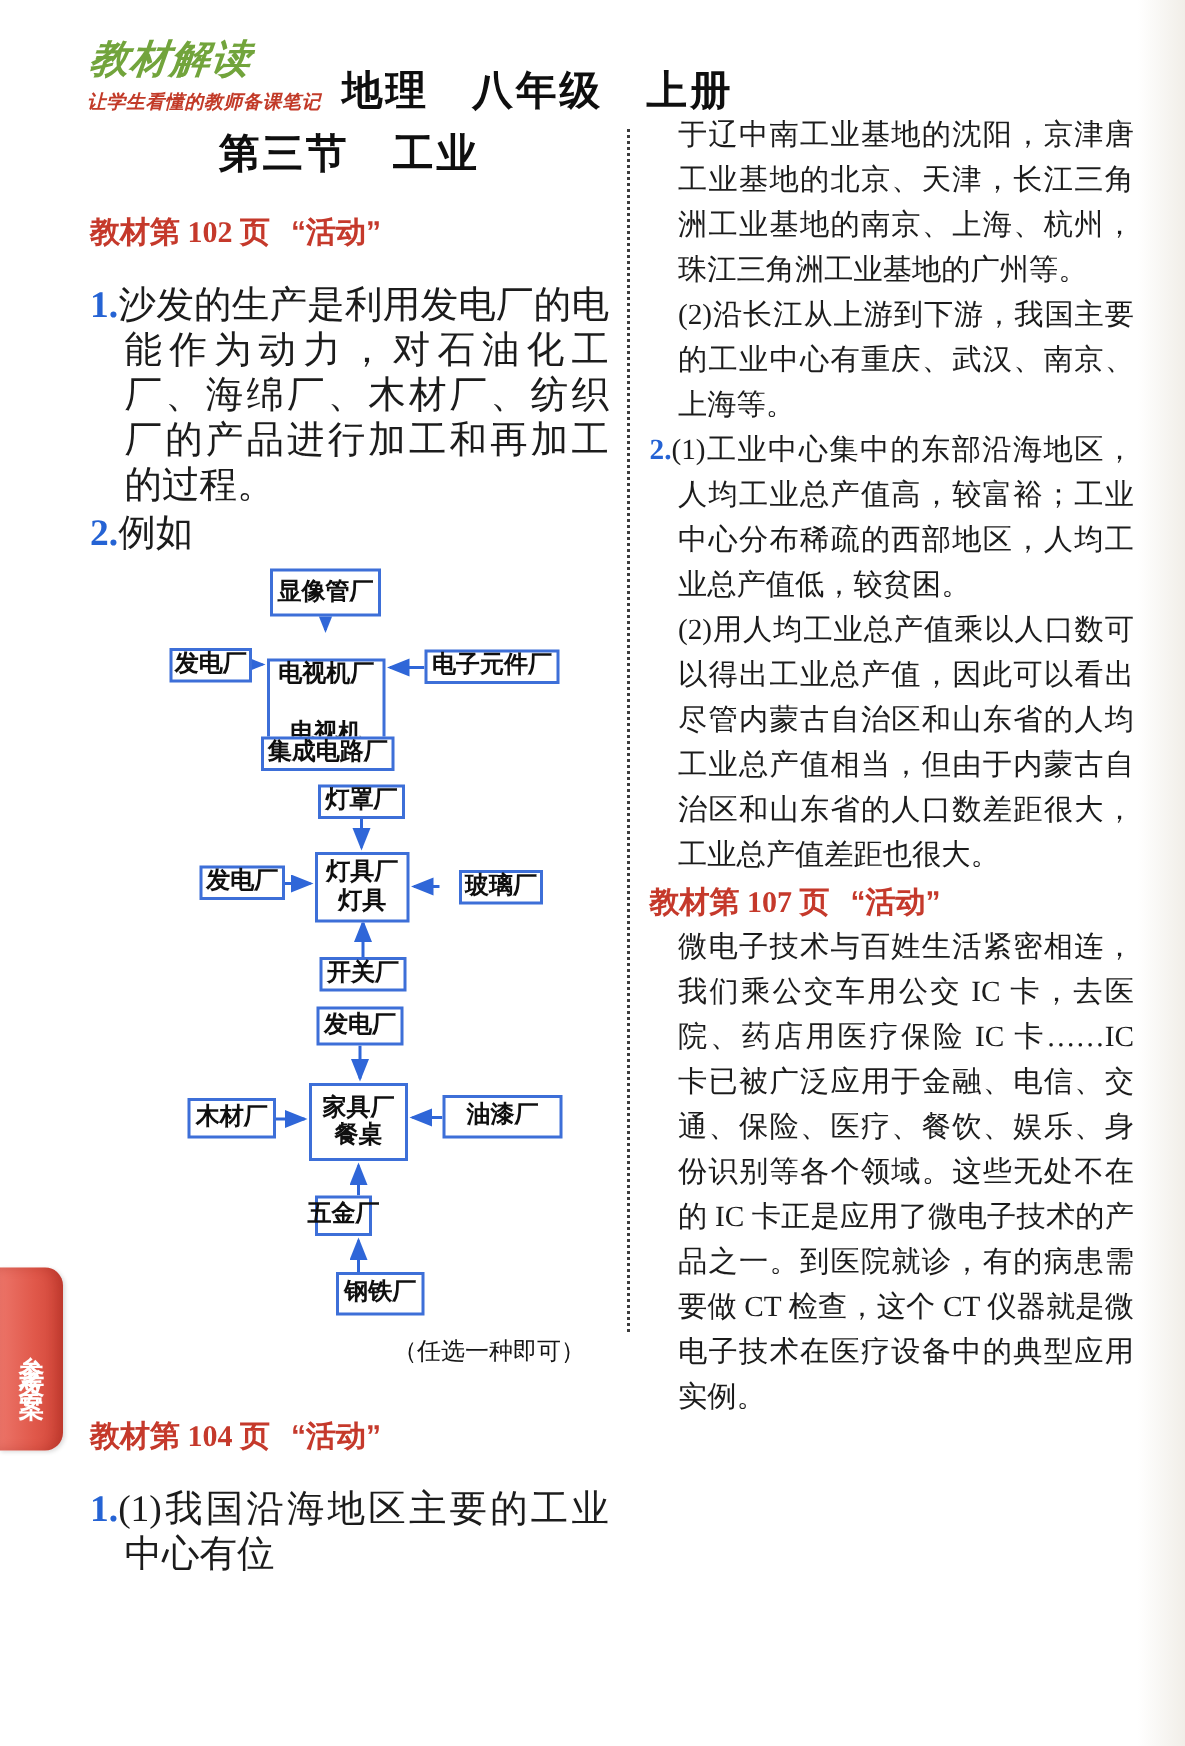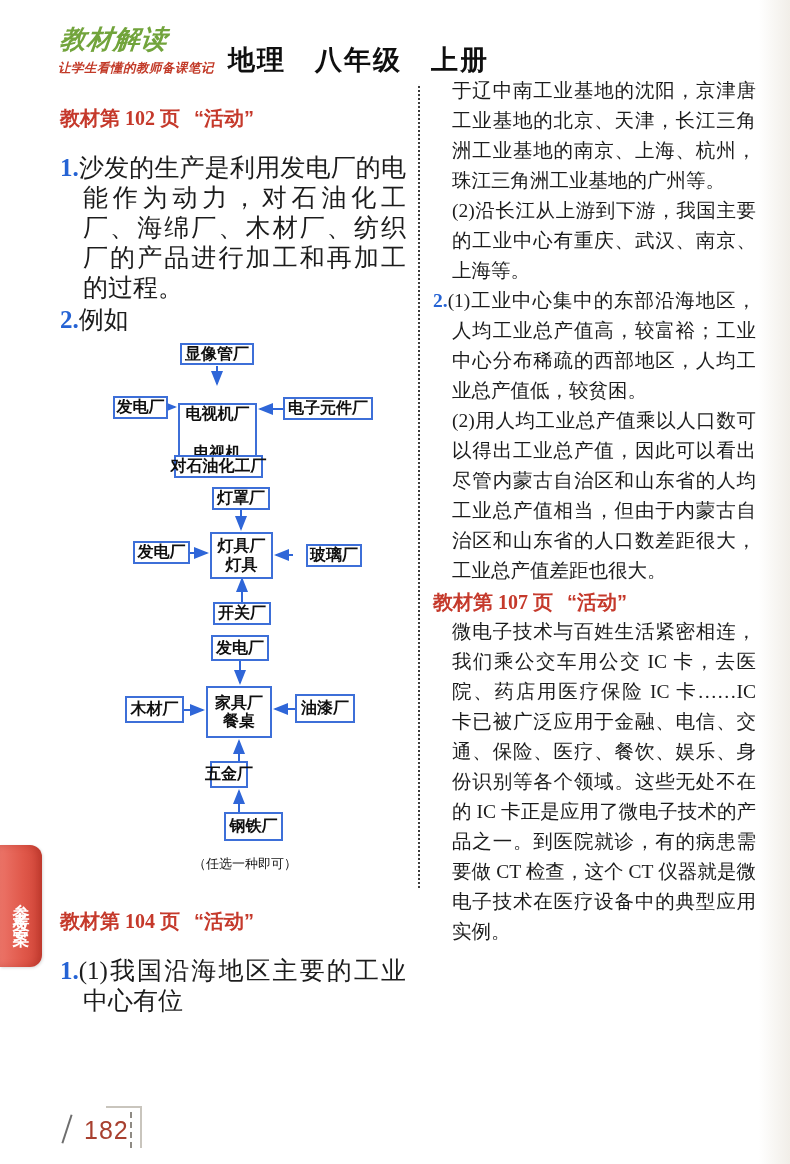--- a/index.html
+++ b/index.html
@@ -67,21 +67,21 @@
   .flow-arrows { position:absolute; left:0; top:0; }
   .flow-box {
     position:absolute; box-sizing:border-box;
     border:2px solid #3d6fd8; background:#fff; color:#0f0f0f;
     display:flex; flex-direction:column; align-items:center; justify-content:center;
     font-size:16px; font-weight:600; line-height:1.15; text-align:center;
     white-space:nowrap;
   }
   .flow-caption {
     position:absolute; left:0; top:516px; width:100%;
-    text-align:center; font-size:13px; font-weight:500; color:#141414;
+    text-align:right; font-size:16px; font-weight:500; color:#141414;
   }
 
   
   .side-tab {
     position:absolute; left:0; top:845px; width:42px; height:122px;
     background:linear-gradient(90deg,#ec7468 0%,#e0584a 55%,#cf4437 100%);
     border-radius:0 12px 12px 0;
     box-shadow:inset -4px 0 7px rgba(130,20,10,.25), 1px 1px 3px rgba(0,0,0,.15);
     display:flex; align-items:center; justify-content:center;
   }
@@ -109,20 +109,21 @@
 
   <div class="logo">
     <div class="logo-title">教材解读</div>
     <div class="logo-subtitle">让学生看懂的教师备课笔记</div>
   </div>
   <div class="book-title">地理　八年级　上册</div>
 
   <div class="divider"></div>
 
   <div class="col-left">
+    <div class="section-title">第三节　工业</div>
 
     <div class="activity-heading">
       <span>教材第</span><span class="pg-num">102</span><span>页</span><span class="activity-tag">“活动”</span>
     </div>
 
     <div class="list-item"><span class="list-num">1.</span><span>沙发的生产是利用发电厂的电能作为动力，对石油化工厂、海绵厂、木材厂、纺织厂的产品进行加工和再加工的过程。</span></div>
     <div class="list-item"><span class="list-num">2.</span><span>例如</span></div>
 
     <div class="flowchart">
       <svg class="flow-arrows" width="290" height="548" viewBox="0 0 290 548">
@@ -142,45 +143,45 @@
         <line x1="193" y1="216" x2="176" y2="216" stroke="#2f66d8" stroke-width="2" marker-end="url(#arw)"></line>
         <line x1="142" y1="263" x2="142" y2="240" stroke="#2f66d8" stroke-width="2" marker-end="url(#arw)"></line>
 
         <line x1="140" y1="322" x2="140" y2="344" stroke="#2f66d8" stroke-width="2" marker-end="url(#arw)"></line>
         <line x1="84" y1="371" x2="103" y2="371" stroke="#2f66d8" stroke-width="2" marker-end="url(#arw)"></line>
         <line x1="195" y1="370" x2="175" y2="370" stroke="#2f66d8" stroke-width="2" marker-end="url(#arw)"></line>
         <line x1="139" y1="422" x2="139" y2="402" stroke="#2f66d8" stroke-width="2" marker-end="url(#arw)"></line>
         <line x1="139" y1="473" x2="139" y2="452" stroke="#2f66d8" stroke-width="2" marker-end="url(#arw)"></line>
       </svg>
 
-      <div class="flow-box" style="left:80px; top:4px;   width:74px; height:22px;">显像管厂</div>
+      <div class="flow-box" style="left:80px; top:4px;   width:74px; height:32px;">显像管厂</div>
       <div class="flow-box" style="left:78px; top:64px;  width:79px; height:61px;justify-content:space-between;">
         <span>电视机厂</span>
         <span>电视机</span>
       </div>
       <div class="flow-box" style="left:13px; top:57px;  width:55px; height:23px;">发电厂</div>
       <div class="flow-box" style="left:183px;top:58px;  width:90px; height:23px;">电子元件厂</div>
-      <div class="flow-box" style="left:74px; top:116px; width:89px; height:23px;">对石油化工厂</div>
+      <div class="flow-box" style="left:74px; top:116px; width:89px; height:23px;">集成电路厂</div>
 
       <div class="flow-box" style="left:112px;top:148px; width:58px; height:23px;">灯罩厂</div>
       <div class="flow-box" style="left:110px;top:193px; width:63px; height:47px;">
         <span>灯具厂</span>
         <span>灯具</span>
       </div>
       <div class="flow-box" style="left:33px; top:202px; width:57px; height:23px;">发电厂</div>
       <div class="flow-box" style="left:206px;top:205px; width:56px; height:23px;">玻璃厂</div>
       <div class="flow-box" style="left:113px;top:263px; width:58px; height:23px;">开关厂</div>
 
       <div class="flow-box" style="left:111px;top:296px; width:58px; height:26px;">发电厂</div>
       <div class="flow-box" style="left:106px;top:347px; width:66px; height:52px;text-align:right;">
         <span>家具厂</span>
         <span>餐桌</span>
       </div>
       <div class="flow-box" style="left:25px; top:357px; width:59px; height:27px;">木材厂</div>
-      <div class="flow-box" style="left:195px;top:355px; width:60px; height:29px;">油漆厂</div>
+      <div class="flow-box" style="left:195px;top:355px; width:80px; height:29px;">油漆厂</div>
       <div class="flow-box" style="left:110px;top:422px; width:38px; height:27px;">五金厂</div>
       <div class="flow-box" style="left:124px;top:473px; width:59px; height:29px;">钢铁厂</div>
 
       <div class="flow-caption">（任选一种即可）</div>
     </div>
 
     <div class="activity-heading">
       <span>教材第</span><span class="pg-num">104</span><span>页</span><span class="activity-tag">“活动”</span>
     </div>
     <div class="list-item"><span class="list-num">1.</span><span>(1)我国沿海地区主要的工业中心有位</span></div>
@@ -194,20 +195,14 @@
     <div class="activity-heading">
       <span>教材第</span><span class="pg-num">107</span><span>页</span><span class="activity-tag">“活动”</span>
     </div>
     <div class="para">微电子技术与百姓生活紧密相连，我们乘公交车用公交 IC 卡，去医院、药店用医疗保险 IC 卡……IC 卡已被广泛应用于金融、电信、交通、保险、医疗、餐饮、娱乐、身份识别等各个领域。这些无处不在的 IC 卡正是应用了微电子技术的产品之一。到医院就诊，有的病患需要做 CT 检查，这个 CT 仪器就是微电子技术在医疗设备中的典型应用实例。</div>
   </div>
 
   <div class="side-tab">
     <div class="side-tab-label">参考答案</div>
   </div>
 
-  <div class="page-footer">
-    <div class="footer-slash"></div>
-    <div class="footer-corner"></div>
-    <div class="footer-dash"></div>
-    <div class="footer-num">182</div>
-  </div>
 
 </div>
 
 </body></html>

